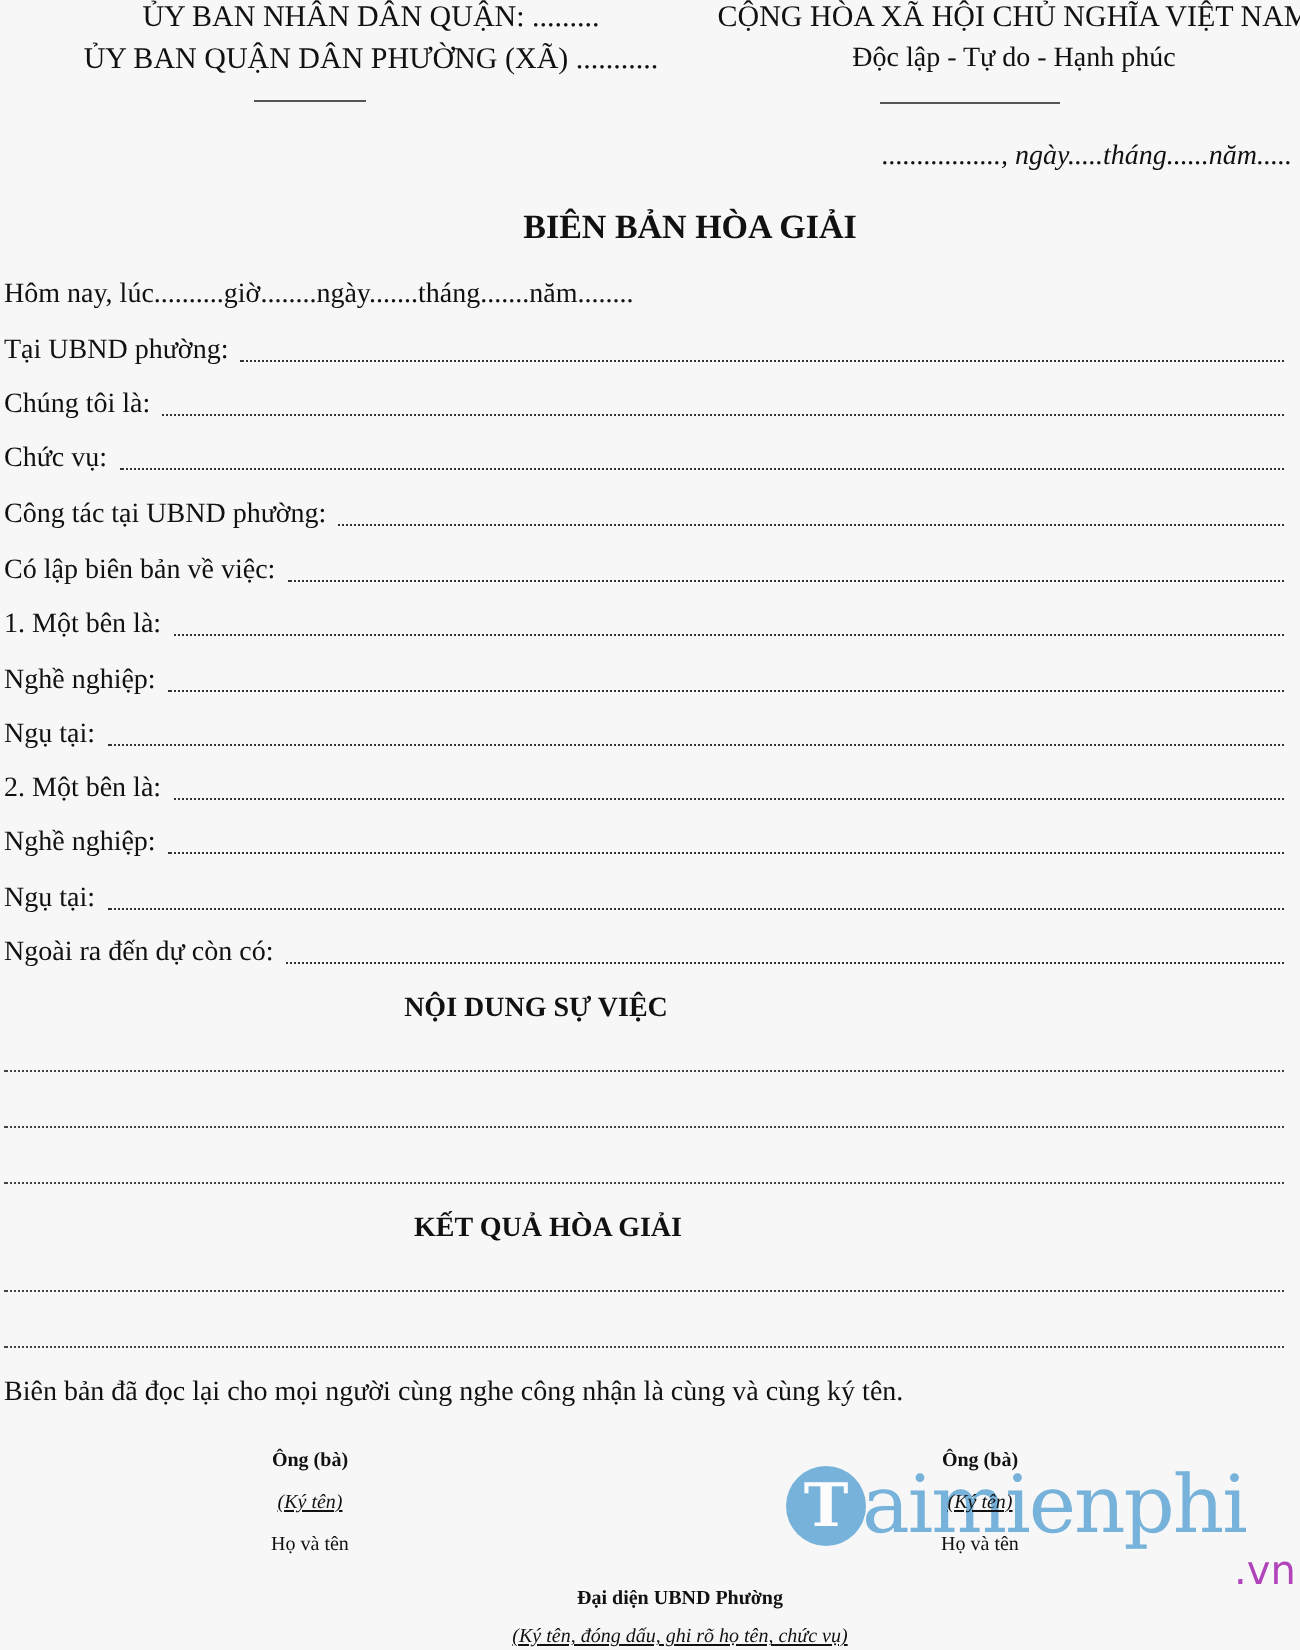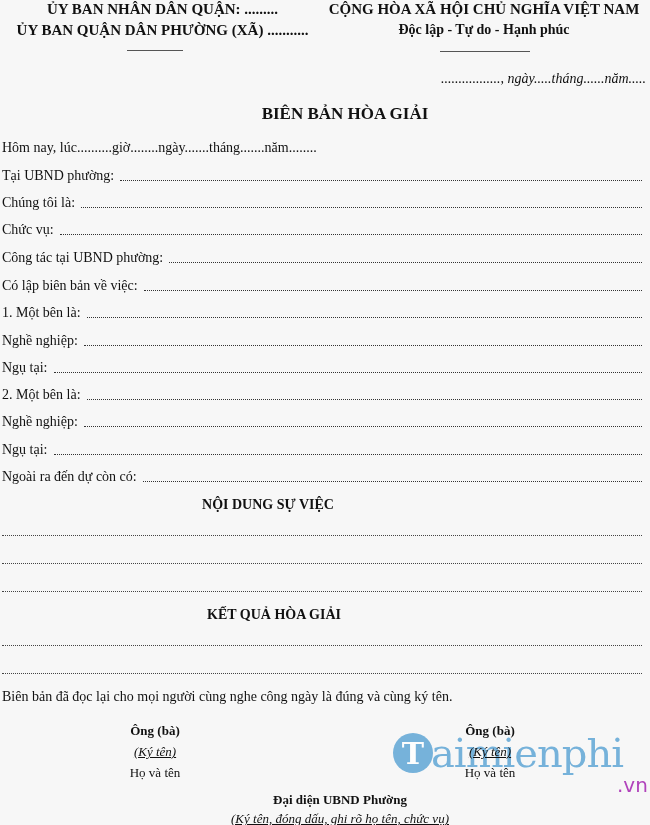--- a/index.html
+++ b/index.html
@@ -6,39 +6,39 @@
   body {
     width: 650px; height: 825px; overflow: hidden;
     background: #f7f7f7;
     font-family: "Liberation Serif", "DejaVu Serif", serif;
     color: #111;
     position: relative;
   }
   .abs { position: absolute; }
   .bold { font-weight: bold; }
   .center { text-align: center; }
-  .hdr { font-size: 15px; font-weight: bold; white-space: nowrap; }
+  .hdr { font-size: 15px; font-weight: normal; white-space: nowrap; padding-left: 23px; }
   .rule { position: absolute; height: 1px; background: #555; }
   .title { font-size: 17px; font-weight: bold; }
   .sect { font-size: 14px; font-weight: bold; }
   .row {
     position: absolute; left: 2px; right: 8px;
     display: flex; align-items: flex-end;
     font-size: 14px; white-space: nowrap;
   }
   .row .fill {
     flex: 1; margin-left: 6px;
     border-bottom: 1.4px dotted #333;
     height: 1px; transform: translateY(-3px);
   }
   .dotline {
     position: absolute; left: 2px; right: 8px; height: 0;
     border-bottom: 1.4px dotted #444;
   }
-  .sig { font-size: 13px; text-align: center; line-height: 21px; }
+  .sig { font-size: 10px; text-align: center; line-height: 21px; }
   .sig .it { font-style: italic; text-decoration: underline; }
   .watermark {
     position: absolute; left: 393px; top: 733px;
     display: flex; align-items: flex-end;
     pointer-events: none; opacity: 0.82;
   }
   .wm-t {
     width: 40px; height: 40px; border-radius: 50%;
     background: #5aa3d4; color: #fff;
     font: bold 30px "DejaVu Serif", serif;
@@ -125,21 +125,21 @@
 
 <div class="abs sect center" style="left:0; width:536px; top:497px;">NỘI DUNG SỰ VIỆC</div>
 <div class="dotline" style="top:535px;"></div>
 <div class="dotline" style="top:563px;"></div>
 <div class="dotline" style="top:591px;"></div>
 
 <div class="abs sect center" style="left:0; width:548px; top:607px;">KẾT QUẢ HÒA GIẢI</div>
 <div class="dotline" style="top:645px;"></div>
 <div class="dotline" style="top:673px;"></div>
 
-<div class="abs" style="left:2px; top:689px; font-size:14px;">Biên bản đã đọc lại cho mọi người cùng nghe công ngày là đúng và cùng ký tên.</div>
+<div class="abs" style="left:2px; top:689px; font-size:14px;">Biên bản đã đọc lại cho mọi người cùng nghe công nhận là cùng và cùng ký tên.</div>
 
 <div class="watermark">
   <div class="wm-t">T</div>
   <div class="wm-text">aimienphi</div>
   <div class="wm-vn">.vn</div>
 </div>
 
 <div class="abs sig" style="left:100px; width:110px; top:720px;">
   <div class="bold">Ông (bà)</div>
   <div class="it">(Ký tên)</div>

